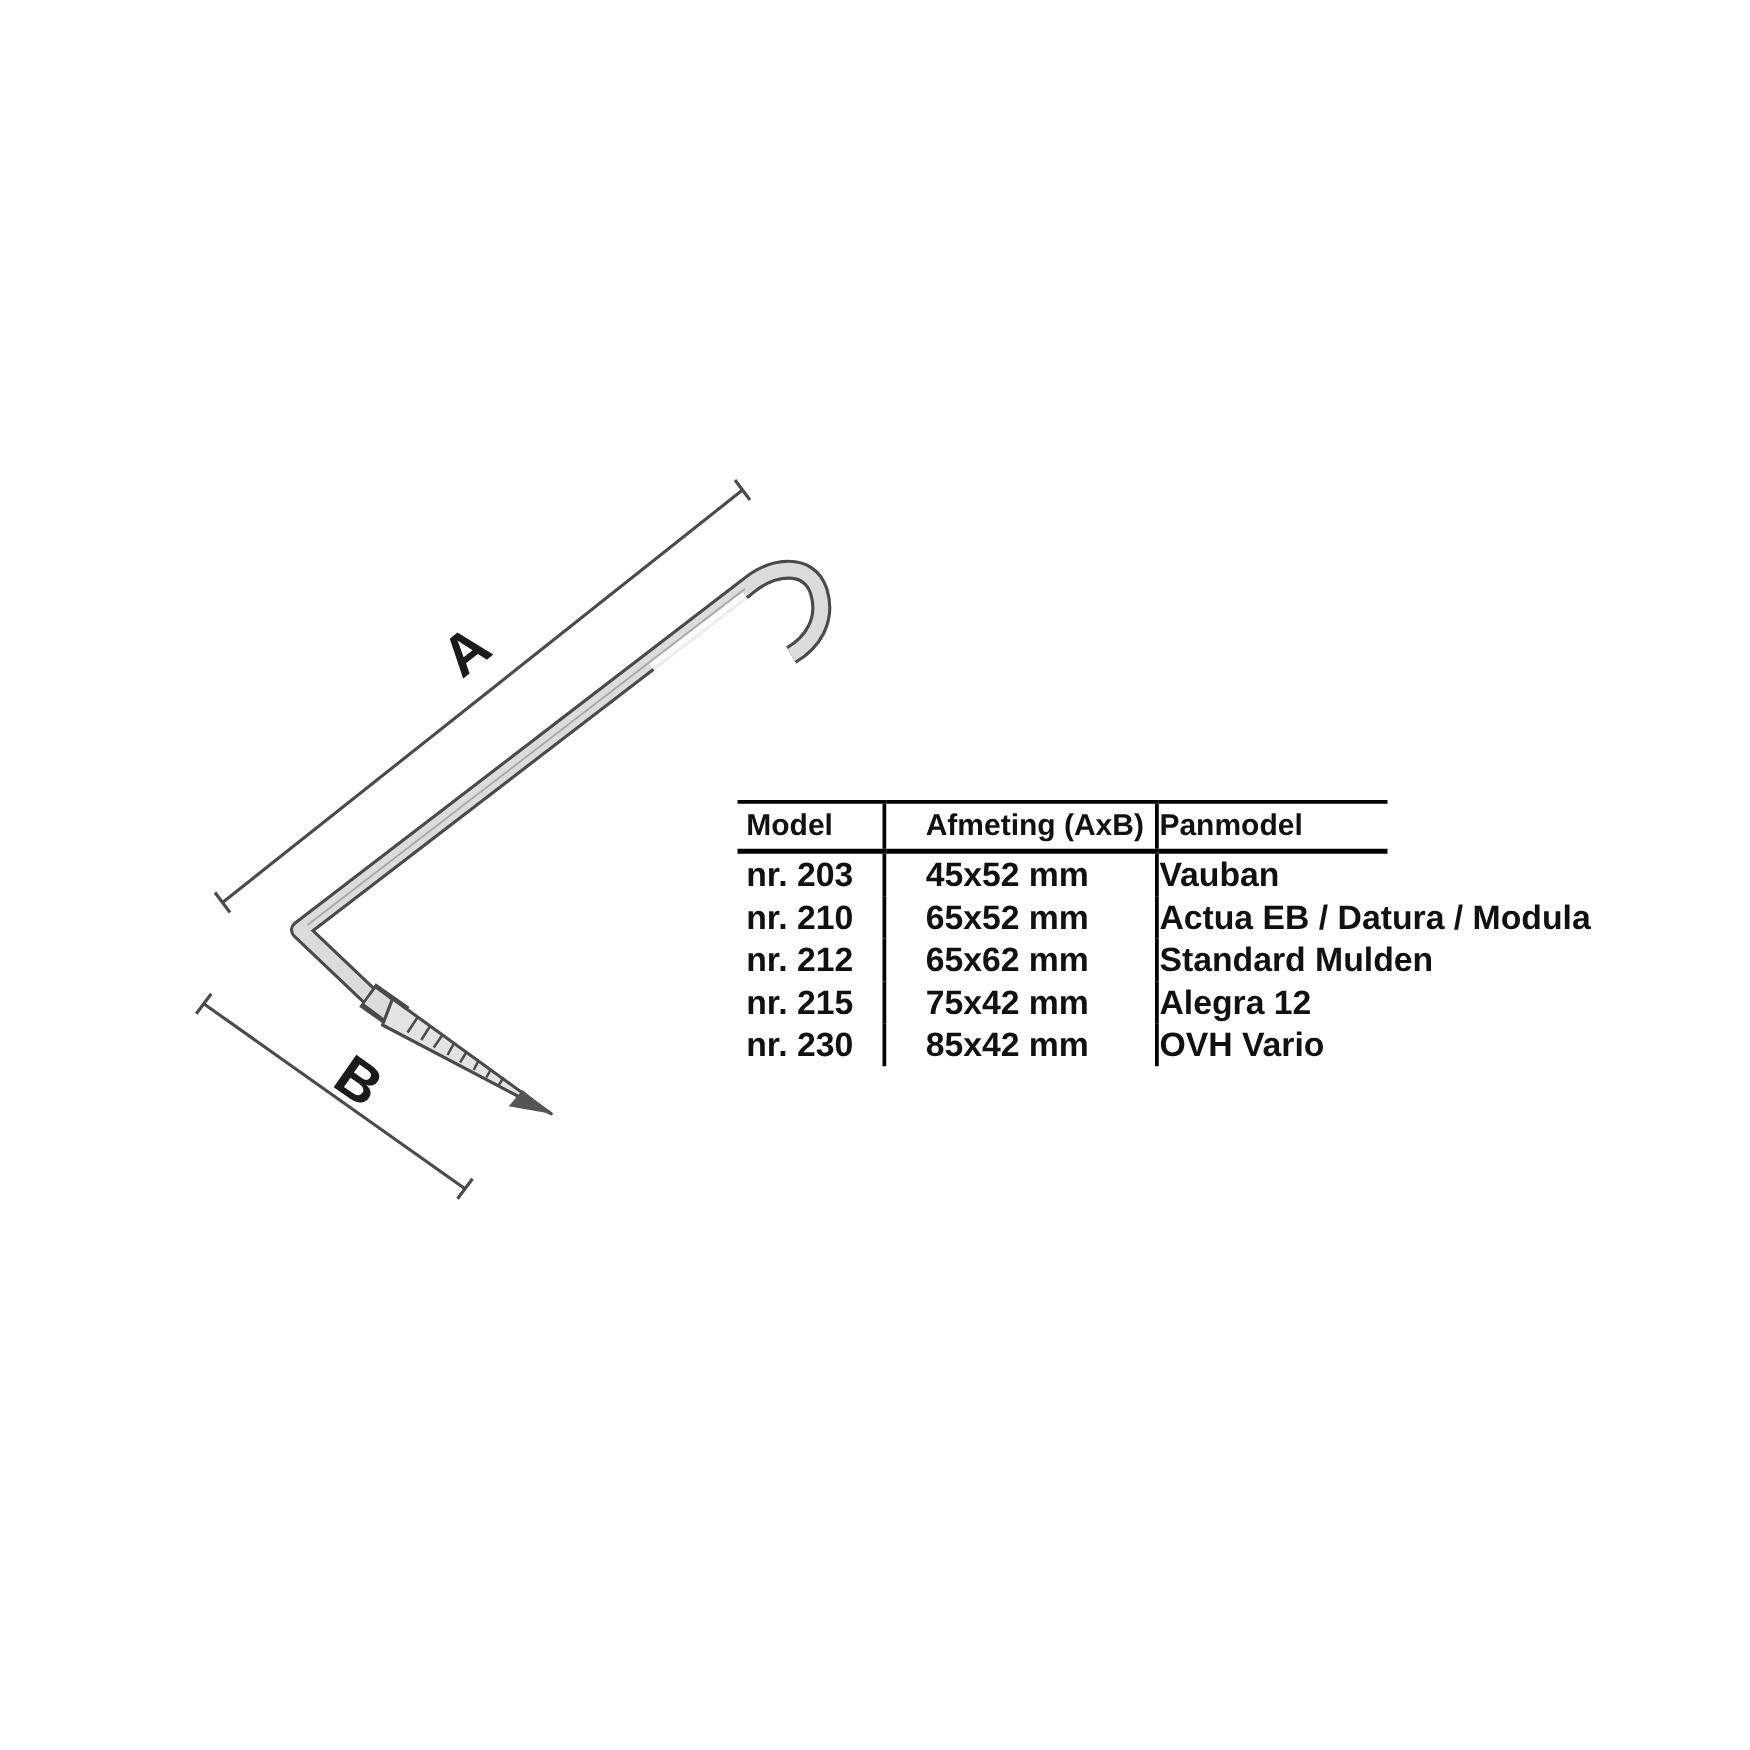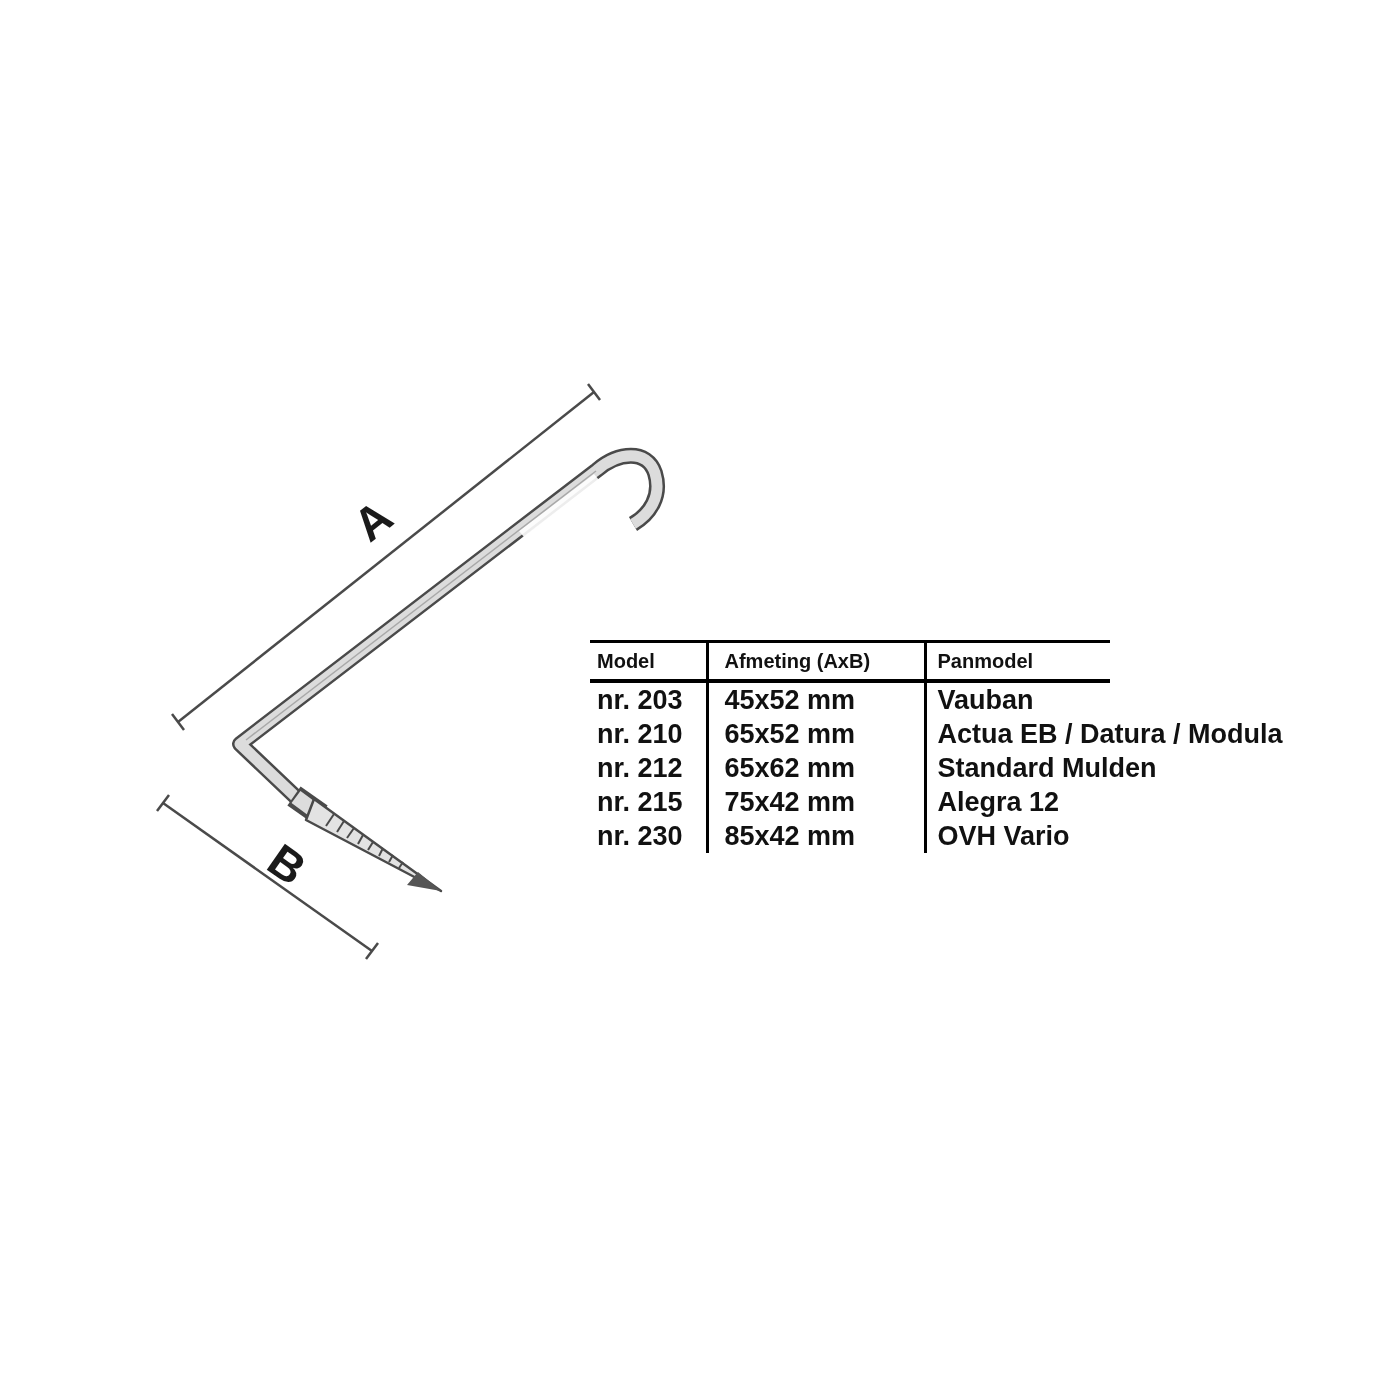--- a/index.html
+++ b/index.html
@@ -52,33 +52,33 @@
     text-align: left;
     vertical-align: middle;
     font-weight: bold;
     padding: 0 0 0 7px;
   }
   table.spec thead th {
     font-weight: bold;
     border-top: 3px solid #000000;
     border-bottom: 4px solid #000000;
     height: 36px;
-    font-size: 20px;
+    font-size: 24px;
     margin-left: 36px;
   }
   table.spec tbody td {
     height: 34px;
   }
   table.spec th.col-afmeting, table.spec td:nth-child(2) {
     border-left: 3px solid #000000;
-    padding-left: 16px;
+    padding-left: 32px;
   }
   table.spec th.col-panmodel, table.spec td:nth-child(3) {
     border-left: 3px solid #000000;
-    padding-left: 11px;
+    padding-left: 1px;
   }
 </style>
 </head>
 <body>
 
 <div id="stage">
 
   <svg id="hook-svg" viewBox="0 0 1400 1400">
 
     <g stroke="#4a4a4a" stroke-width="2.5" fill="none">

